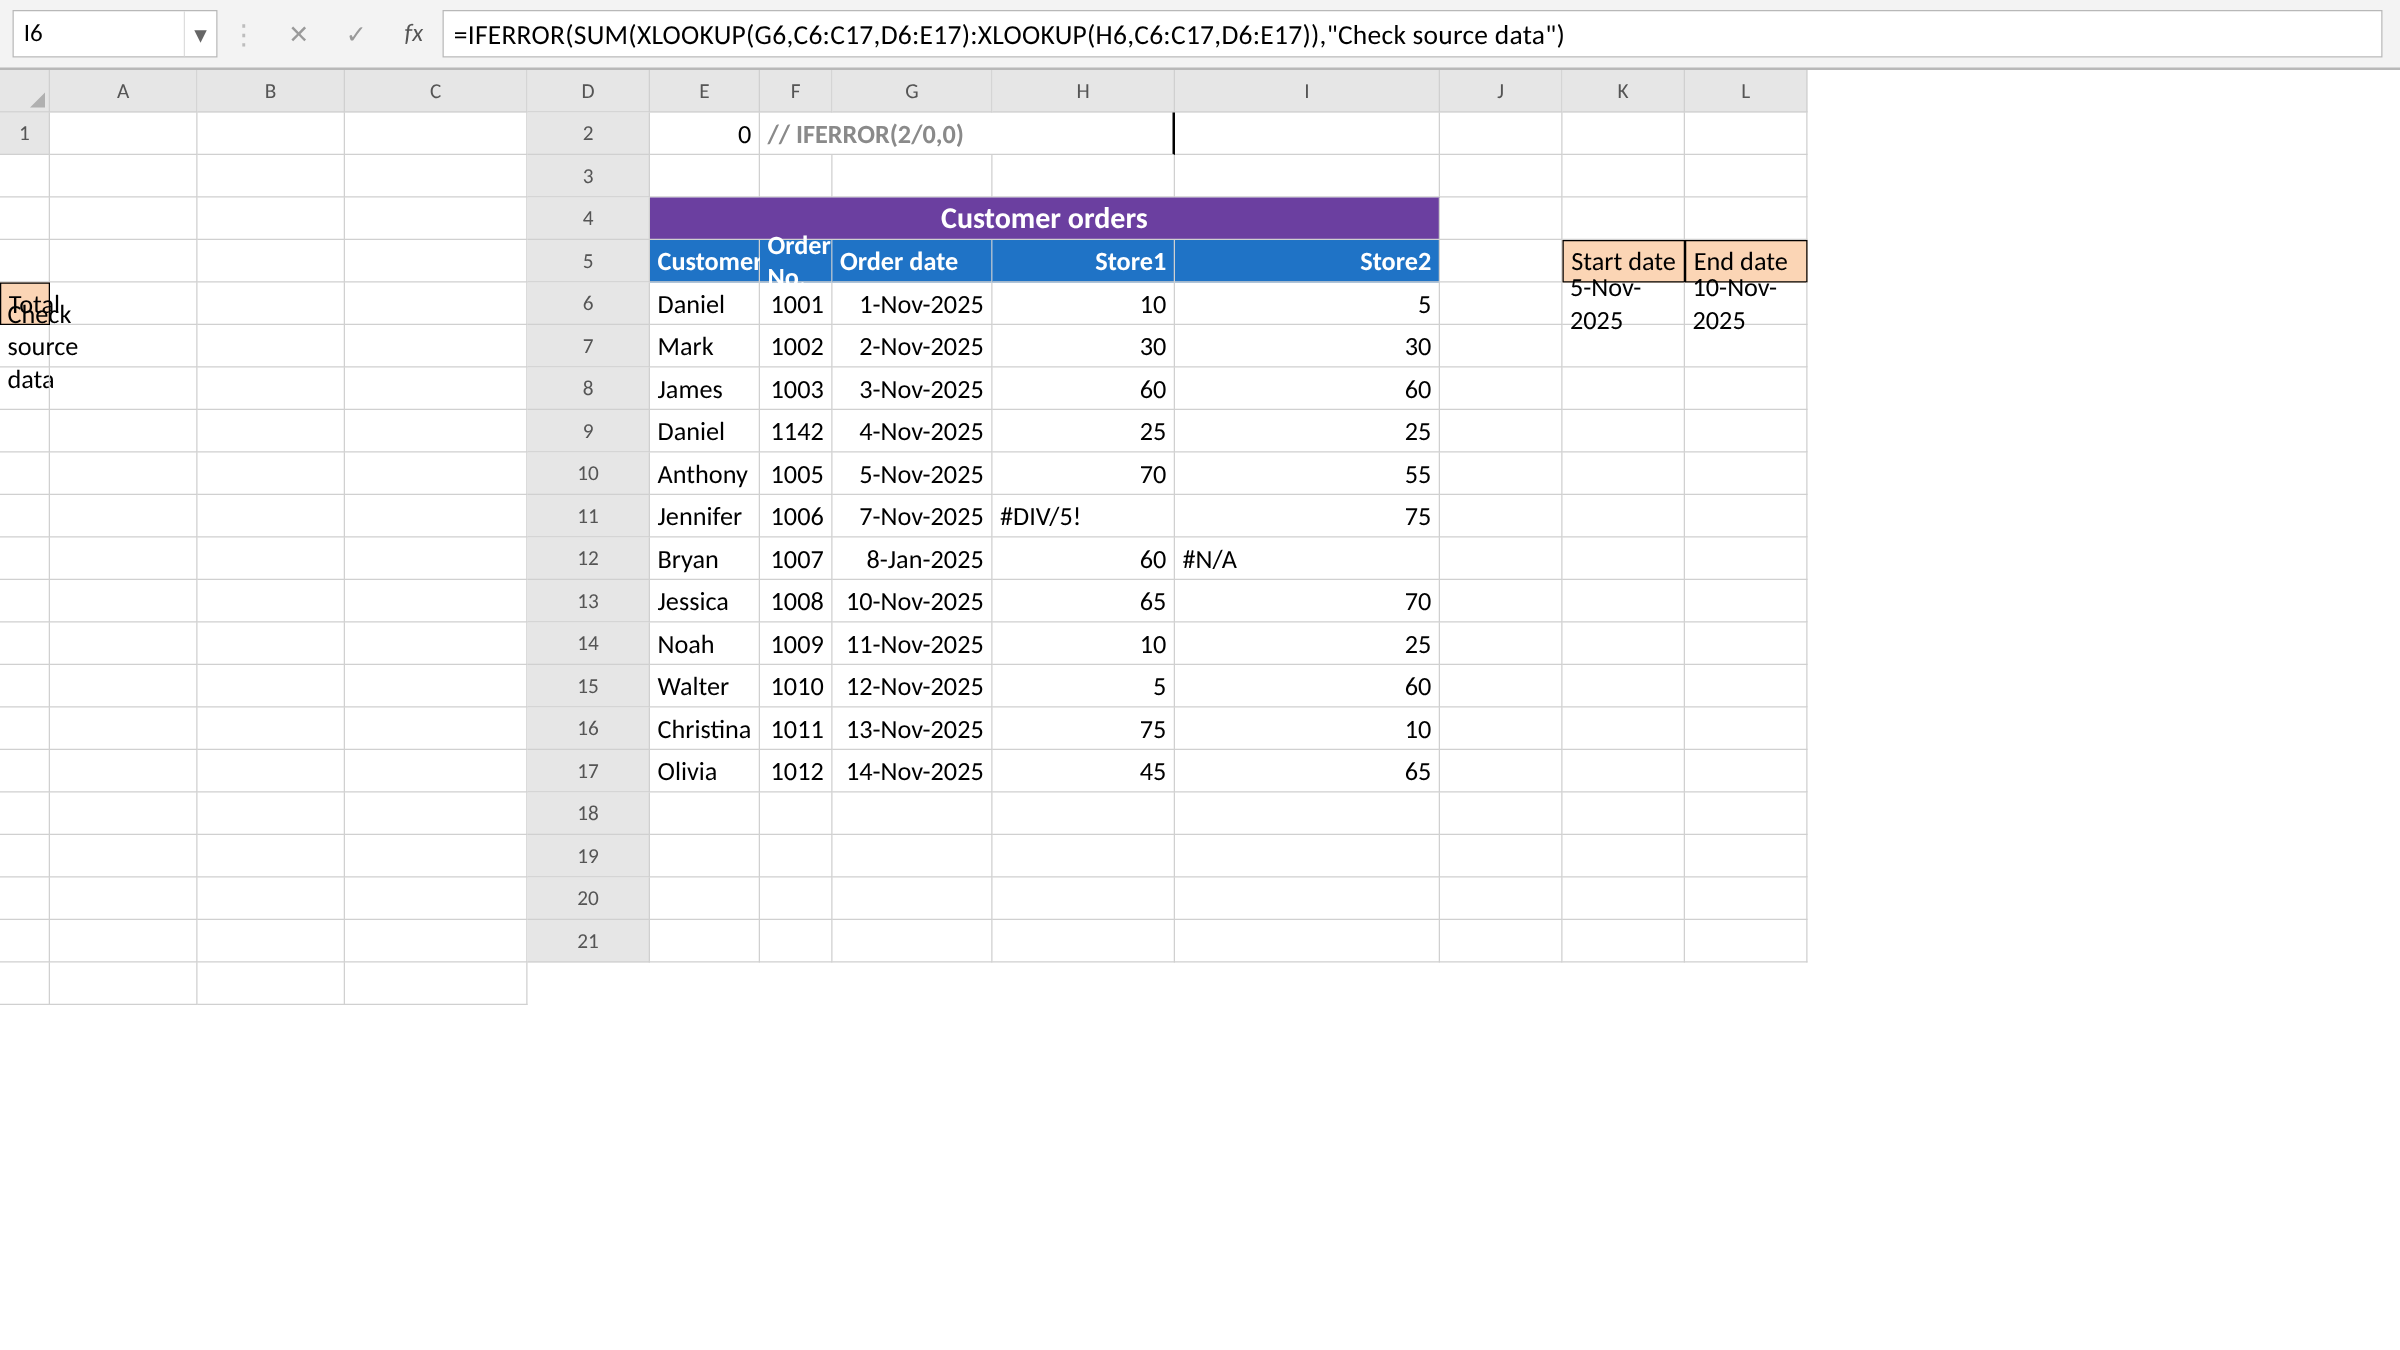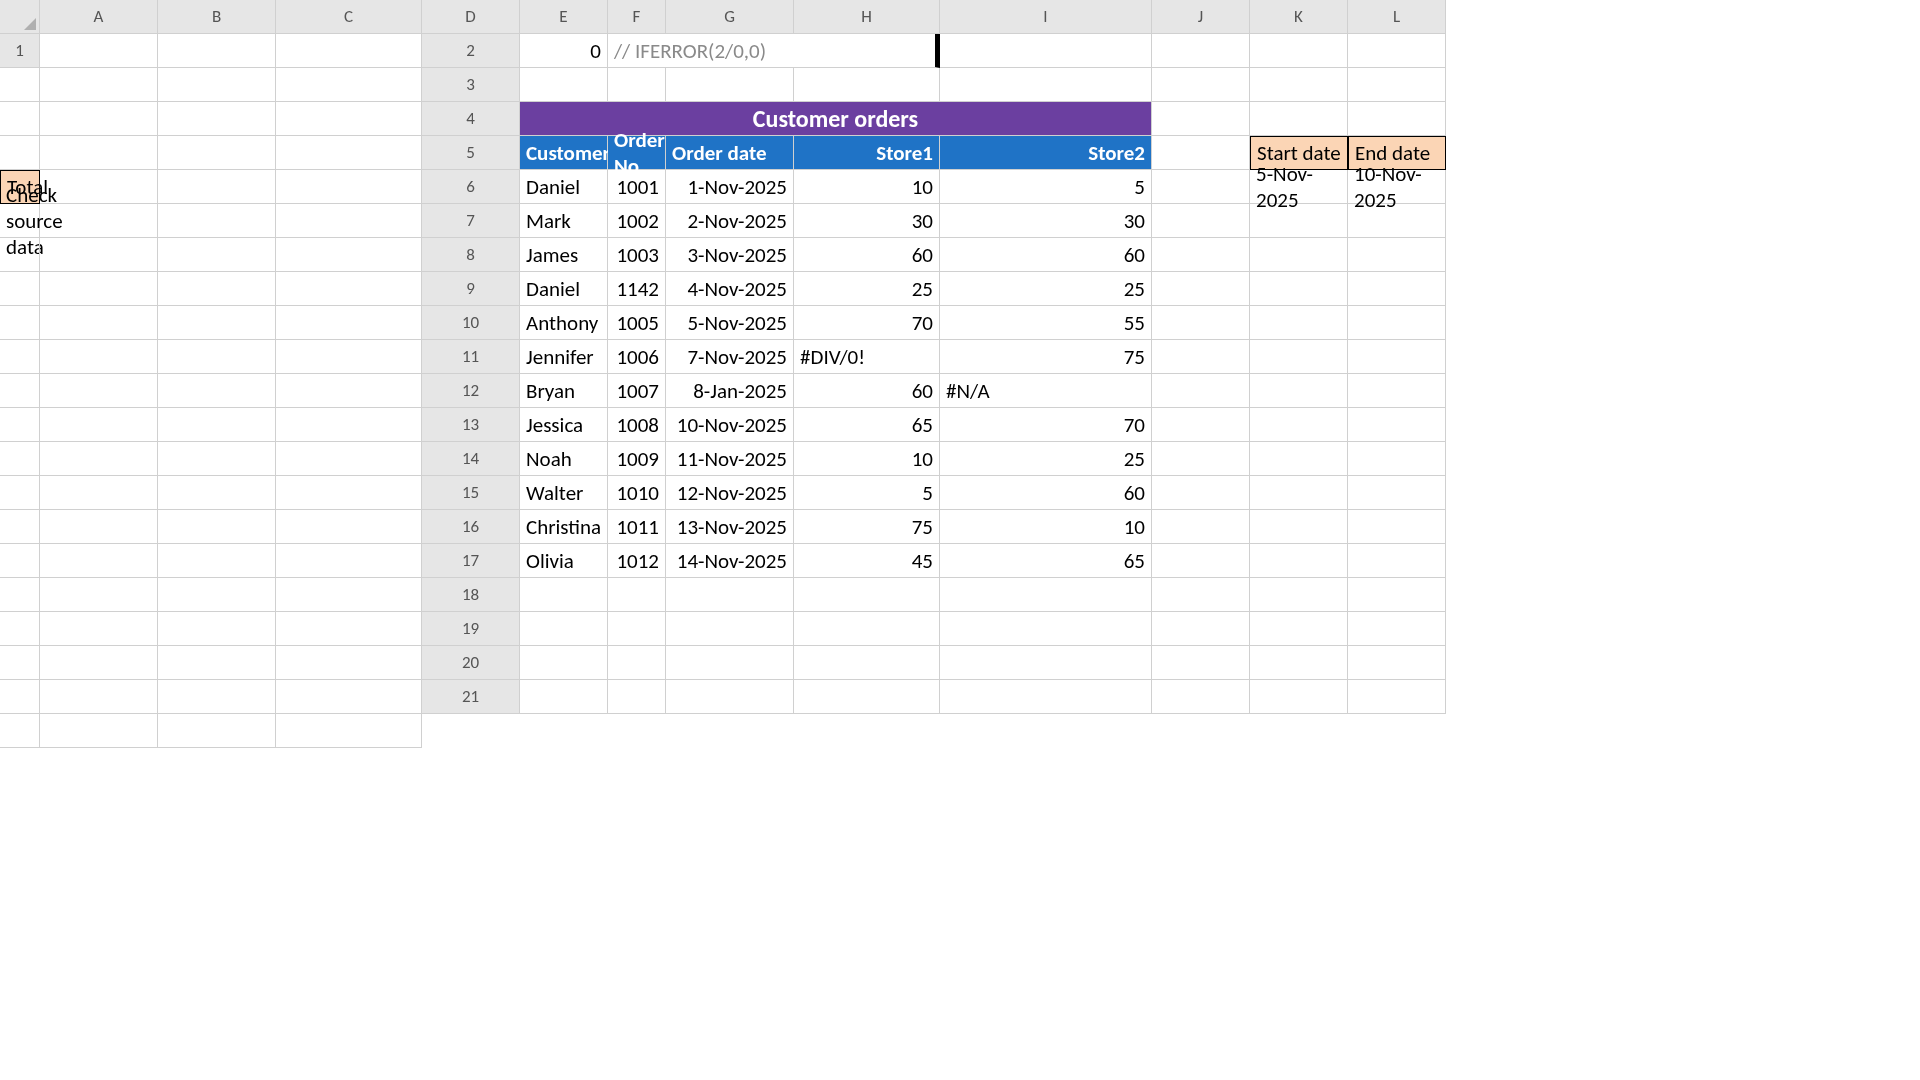--- a/index.html
+++ b/index.html
@@ -31,20 +31,31 @@
   .hdr-blue { background:#1f73c6; color:#fff; font-weight:bold; }
   .hdr-peach { background:#fbd5b5; font-weight:normal; border:1px solid #000 !important; }
   .muted { color:#8a8a8a; }
 
 </style>
 </head>
 <body>
 
 <div class="app">
 
+  <div class="fbar">
+    <div class="namebox">
+      <span class="namebox-text">I6</span>
+      <span class="namebox-dd">▾</span>
+    </div>
+    <div class="fbar-sep">⋮</div>
+    <div class="fbar-btn">✕</div>
+    <div class="fbar-btn">✓</div>
+    <div class="fbar-fx">fx</div>
+    <div class="fbar-input">=IFERROR(SUM(XLOOKUP(G6,C6:C17,D6:E17):XLOOKUP(H6,C6:C17,D6:E17)),"Check source data")</div>
+  </div>
 
   <div class="grid">
 
     <div class="corner"></div>
     <div class="colhead">A</div>
     <div class="colhead">B</div>
     <div class="colhead">C</div>
     <div class="colhead">D</div>
     <div class="colhead">E</div>
     <div class="colhead">F</div>
@@ -55,21 +66,21 @@
     <div class="colhead">K</div>
     <div class="colhead">L</div>
 
     <div class="rowhead">1</div>
     <div class="cell"></div>
     <div class="cell"></div>
     <div class="cell"></div>
 
     <div class="rowhead">2</div>
     <div class="cell txt-r">0</div>
-    <div class="cell txt-l muted" style="grid-column: span 3; border-right:5px solid #000000;">// IFERROR(2/0,0)</div>
+    <div class="cell txt-l muted" style="grid-column: span 3; border-right:2px solid #000000;font-weight:bold;">// IFERROR(2/0,0)</div>
     <div class="cell"></div>
     <div class="cell"></div>
     <div class="cell"></div>
     <div class="cell"></div>
     <div class="cell"></div>
     <div class="cell"></div>
     <div class="cell"></div>
     <div class="cell"></div>
 
     <div class="rowhead">3</div>
@@ -177,21 +188,21 @@
       <div class="cell"></div>
       <div class="cell"></div>
       <div class="cell"></div>
       <div class="cell"></div>
       <div class="cell"></div>
 
     <div class="rowhead">11</div>
     <div class="cell txt-l">Jennifer</div>
     <div class="cell txt-r">1006</div>
     <div class="cell txt-r">7-Nov-2025</div>
-    <div class="cell txt-l">#DIV/0!</div>
+    <div class="cell txt-l">#DIV/5!</div>
     <div class="cell txt-r">75</div>
     <div class="cell"></div>
       <div class="cell"></div>
       <div class="cell"></div>
       <div class="cell"></div>
       <div class="cell"></div>
       <div class="cell"></div>
       <div class="cell"></div>
 
     <div class="rowhead">12</div>

